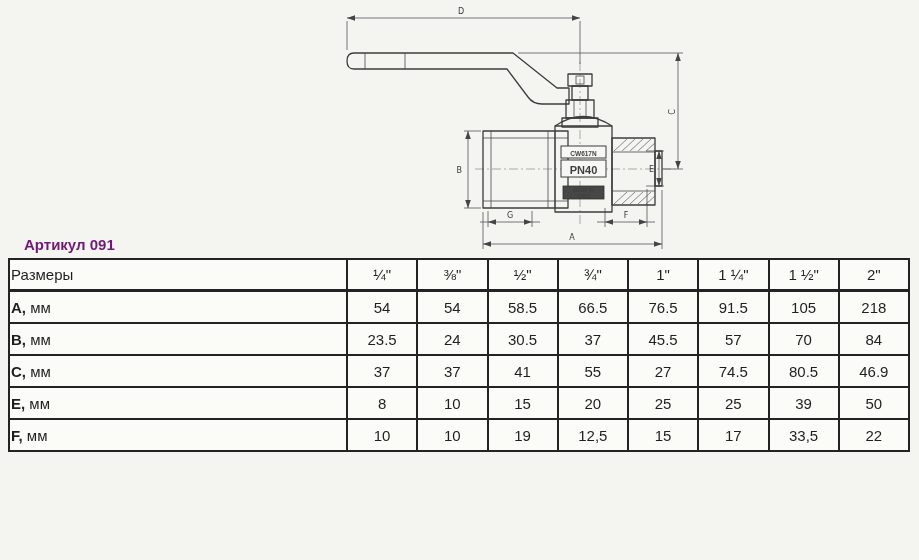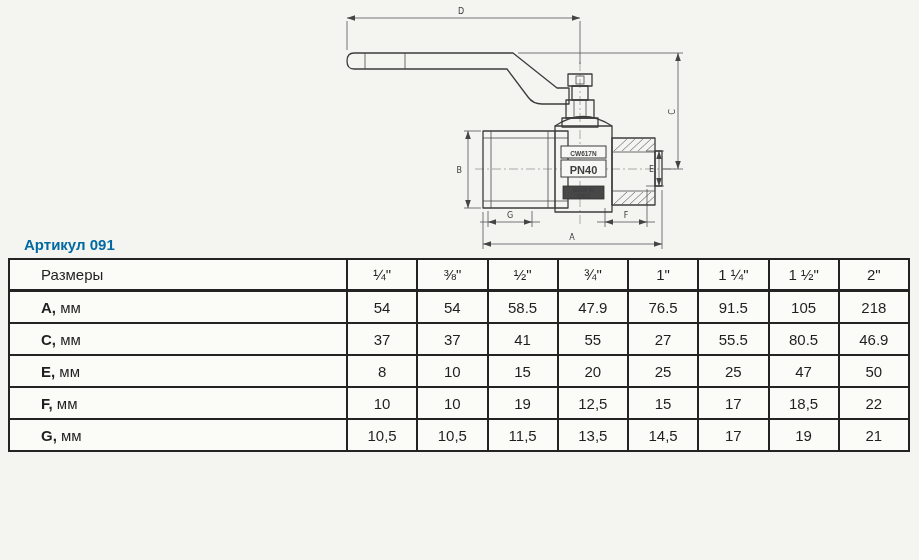--- a/index.html
+++ b/index.html
@@ -25,21 +25,21 @@
   .draw .cl{stroke:#8a8a8a;stroke-width:0.7;fill:none;stroke-dasharray:9 3 2 3;}
   .draw .arr{fill:#444;stroke:none;}
   .draw .hat{stroke:#5a5a5a;stroke-width:0.7;fill:none;}
   .draw text.dl{font-family:"DejaVu Sans",sans-serif;font-size:8px;fill:#3a3a3a;}
   .draw text.mark{font-family:"Liberation Sans",sans-serif;fill:#3f3f3f;}
   .draw .plate{fill:#f7f7f4;stroke:#3c3c3c;stroke-width:1;}
   .draw .plateDark{fill:#474747;stroke:#303030;stroke-width:0.8;}
   
   .article{
     position:absolute;left:24px;top:236px;
-    font-size:15px;font-weight:bold;color:#0369a1;
+    font-size:15px;font-weight:bold;color:#701a75;
   }
   
   table.dims{
     position:absolute;left:8px;top:258px;
     width:900px;
     border-collapse:collapse;
     table-layout:fixed;
     background:#fbfbf8;
     font-size:15px;color:#1f1f1f;
   }
@@ -49,21 +49,21 @@
     padding:0;
     text-align:center;
     vertical-align:middle;
     background:#fbfbf8;
     overflow:hidden;
     white-space:nowrap;
   }
   table.dims tr:first-child td{border-bottom-width:3px;height:29px;}
   table.dims td.lab{
     text-align:left;
-    padding-left:31px;
+    padding-left:1px;
   }
   table.dims td.lab b{font-weight:bold;}
   col.c0{width:338px;}
   col.cv{width:70.25px;}
 </style>
 </head>
 <body>
 
 <div class="stage">
 
@@ -190,66 +190,66 @@
           <td class="val">1"</td>
           <td class="val">1 ¼"</td>
           <td class="val">1 ½"</td>
           <td class="val">2"</td>
         </tr>
         <tr>
           <td class="lab"><b>A,</b><span> мм</span></td>
           <td class="val">54</td>
           <td class="val">54</td>
           <td class="val">58.5</td>
-          <td class="val">47.9</td>
+          <td class="val">66.5</td>
           <td class="val">76.5</td>
           <td class="val">91.5</td>
           <td class="val">105</td>
           <td class="val">218</td>
+        </tr>
+        <tr>
+          <td class="lab"><b>B,</b><span> мм</span></td>
+          <td class="val">23.5</td>
+          <td class="val">24</td>
+          <td class="val">30.5</td>
+          <td class="val">37</td>
+          <td class="val">45.5</td>
+          <td class="val">57</td>
+          <td class="val">70</td>
+          <td class="val">84</td>
         </tr>
         <tr>
           <td class="lab"><b>C,</b><span> мм</span></td>
           <td class="val">37</td>
           <td class="val">37</td>
           <td class="val">41</td>
           <td class="val">55</td>
           <td class="val">27</td>
-          <td class="val">55.5</td>
+          <td class="val">74.5</td>
           <td class="val">80.5</td>
           <td class="val">46.9</td>
         </tr>
         <tr>
           <td class="lab"><b>E,</b><span> мм</span></td>
           <td class="val">8</td>
           <td class="val">10</td>
           <td class="val">15</td>
           <td class="val">20</td>
           <td class="val">25</td>
           <td class="val">25</td>
-          <td class="val">47</td>
+          <td class="val">39</td>
           <td class="val">50</td>
         </tr>
         <tr>
           <td class="lab"><b>F,</b><span> мм</span></td>
           <td class="val">10</td>
           <td class="val">10</td>
           <td class="val">19</td>
           <td class="val">12,5</td>
           <td class="val">15</td>
           <td class="val">17</td>
-          <td class="val">18,5</td>
+          <td class="val">33,5</td>
           <td class="val">22</td>
-        </tr>
-        <tr>
-          <td class="lab"><b>G,</b><span> мм</span></td>
-          <td class="val">10,5</td>
-          <td class="val">10,5</td>
-          <td class="val">11,5</td>
-          <td class="val">13,5</td>
-          <td class="val">14,5</td>
-          <td class="val">17</td>
-          <td class="val">19</td>
-          <td class="val">21</td>
         </tr>
       </tbody>
   </table>
 
 </div>
 
 </body></html>

